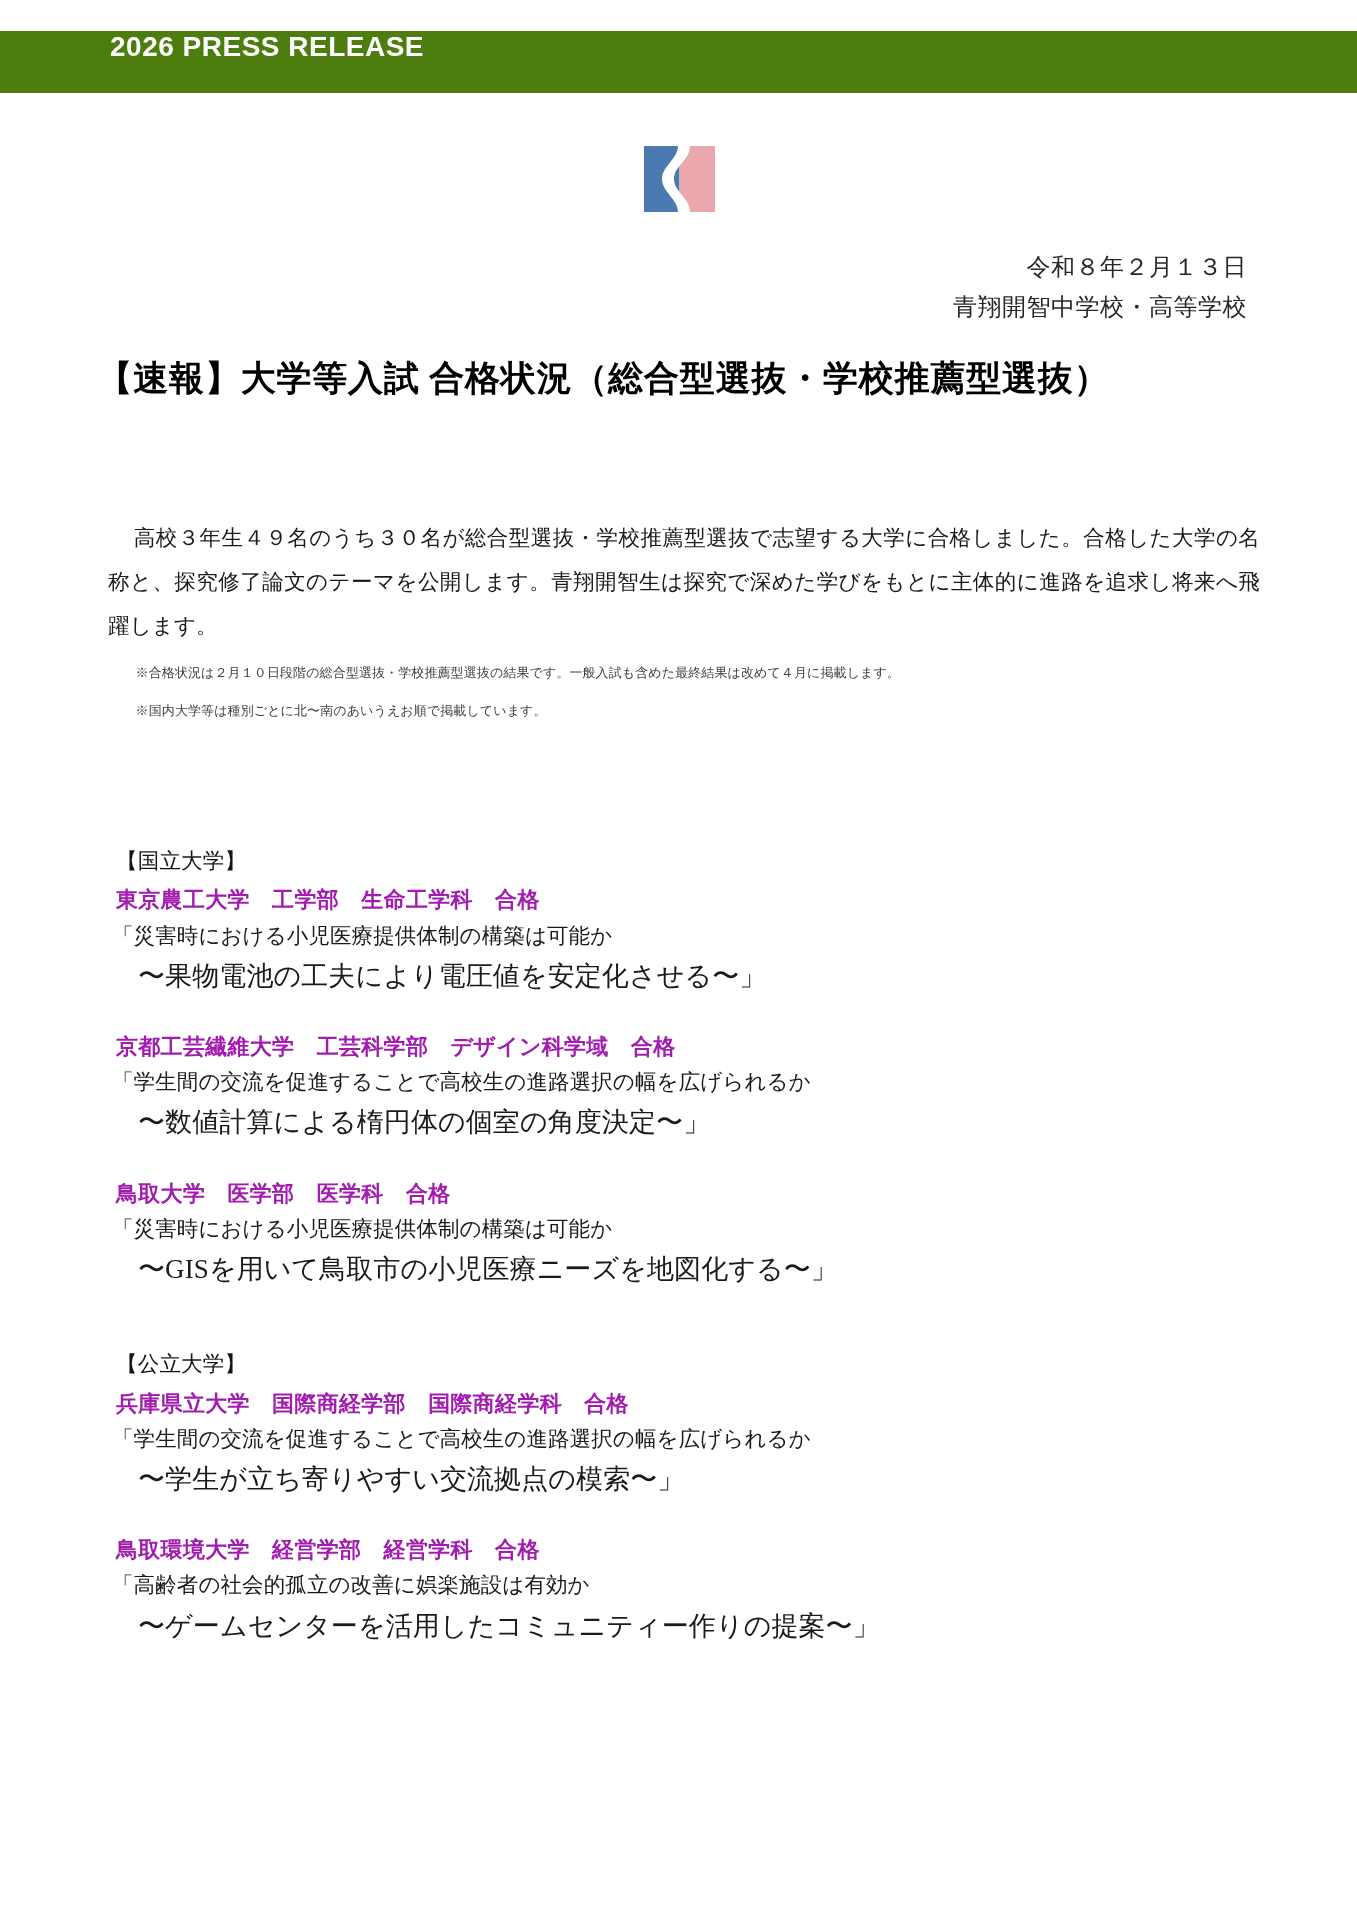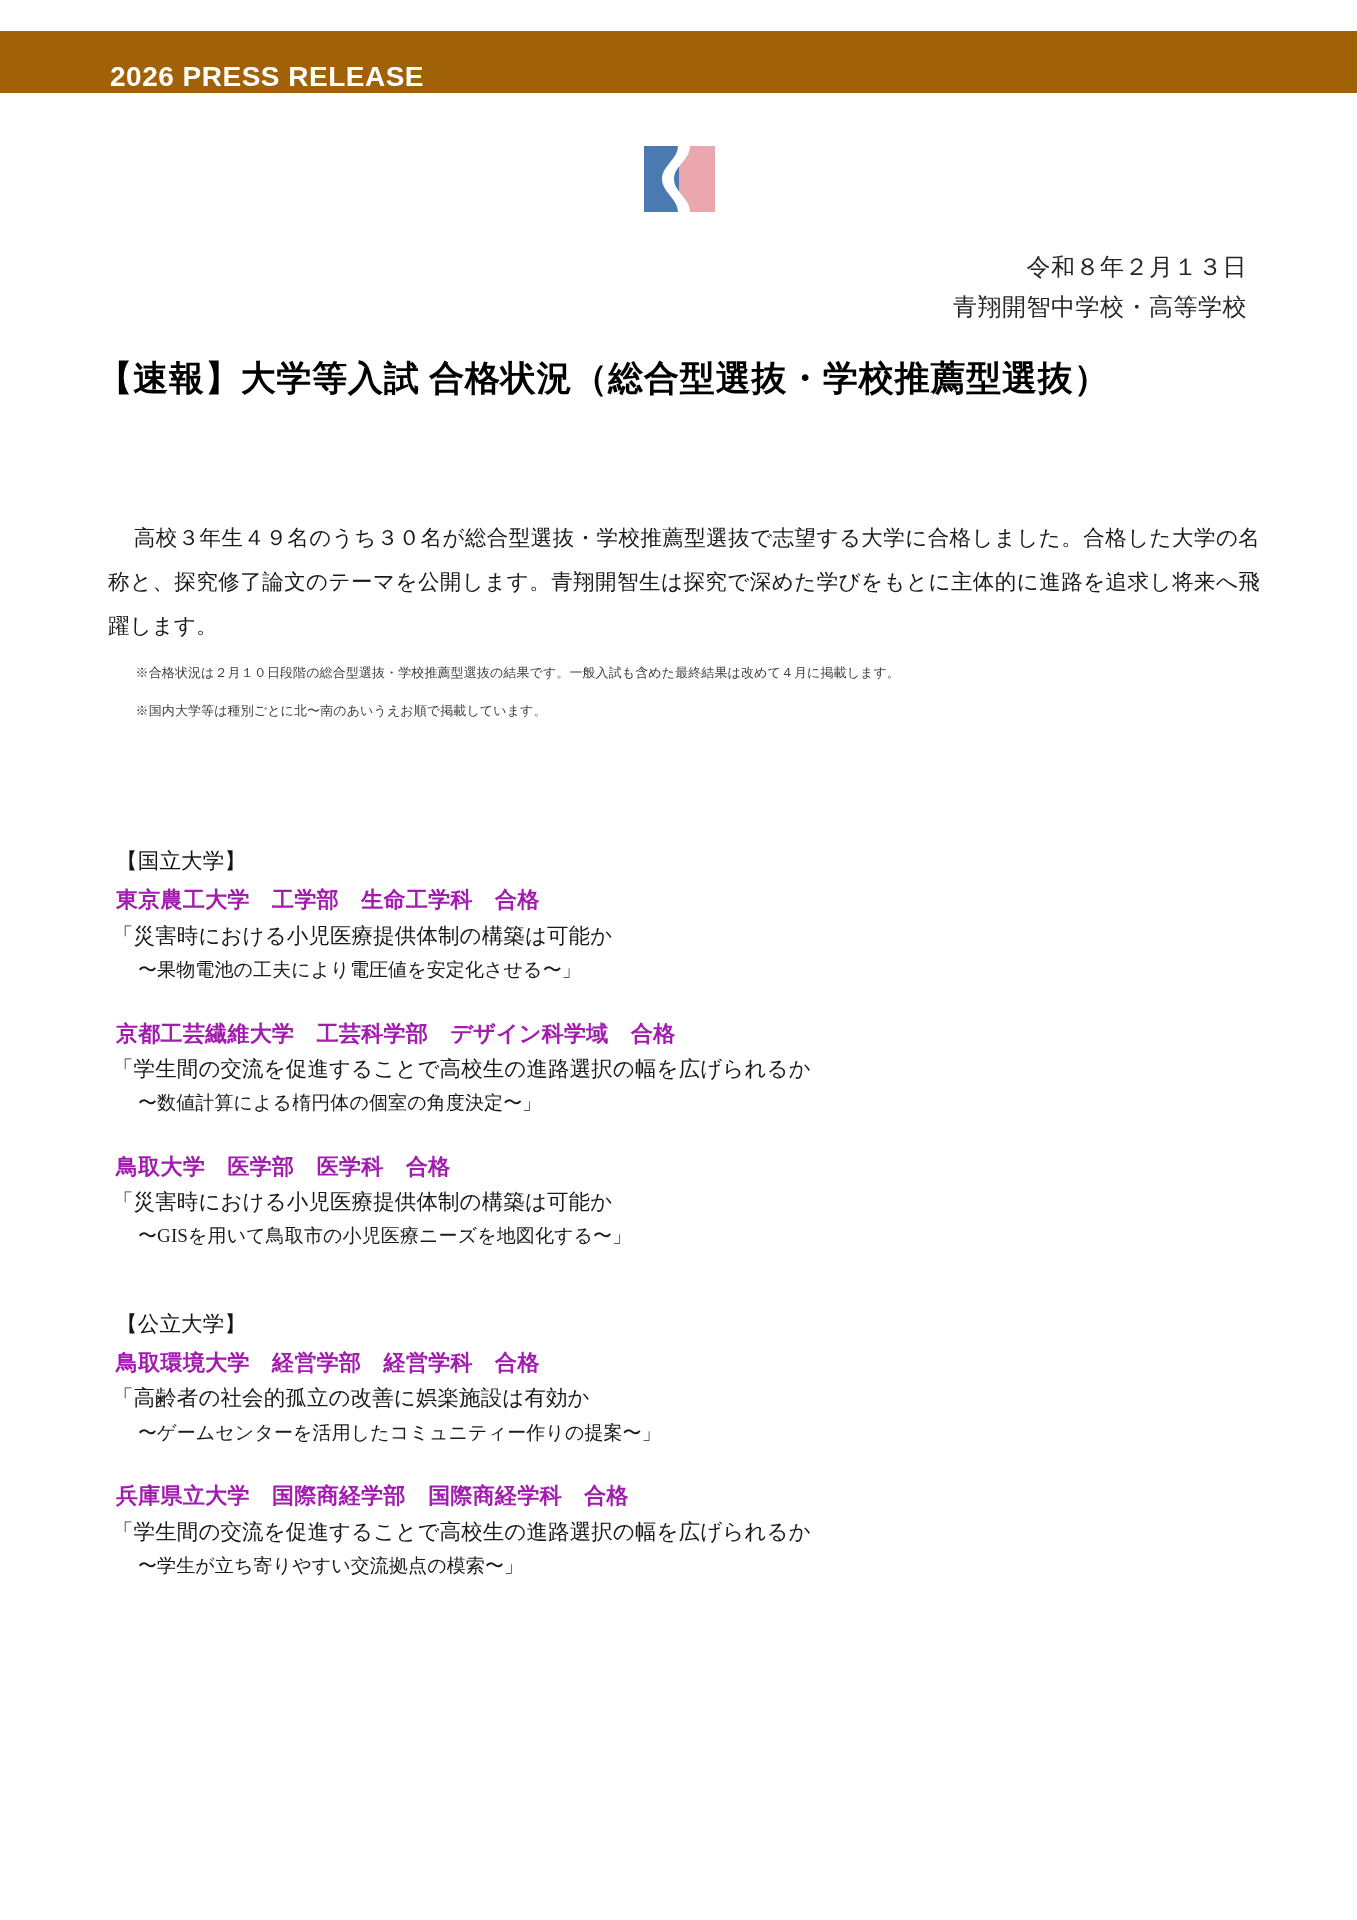--- a/index.html
+++ b/index.html
@@ -17,23 +17,23 @@
     overflow: hidden;
   }
 
   
   .banner {
     position: absolute;
     left: 0;
     top: 31px;
     width: 1357px;
     height: 62px;
-    background: #a16207;
+    background: #4d7c0f;
     display: flex;
-    align-items: flex-end;
+    align-items: flex-start;
   }
   .banner-title {
     margin-left: 110px;
     color: #ffffff;
     font-family: "Liberation Sans", "DejaVu Sans", sans-serif;
     font-weight: bold;
     font-size: 28px;
     letter-spacing: 0.5px;
   }
 
@@ -126,21 +126,21 @@
     white-space: pre;
   }
   .entry-theme-1 {
     font-size: 21.5px;
     line-height: 1.68;
     letter-spacing: 0.1px;
     color: #1a1a1a;
     margin-left: -4px;
   }
   .entry-theme-2 {
-    font-size: 19px;
+    font-size: 27px;
     line-height: 1.68;
     letter-spacing: 0.1px;
     color: #1a1a1a;
     margin-left: 22px;
   }
 </style>
 </head>
 <body>
 
 <div class="banner">
@@ -186,24 +186,24 @@
 
   <div class="entry">
     <div class="entry-name">鳥取大学　医学部　医学科　合格</div>
     <div class="entry-theme-1">「災害時における小児医療提供体制の構築は可能か</div>
     <div class="entry-theme-2">〜GISを用いて鳥取市の小児医療ニーズを地図化する〜」</div>
   </div>
 
   <div class="category spaced">【公立大学】</div>
 
   <div class="entry">
+    <div class="entry-name">兵庫県立大学　国際商経学部　国際商経学科　合格</div>
+    <div class="entry-theme-1">「学生間の交流を促進することで高校生の進路選択の幅を広げられるか</div>
+    <div class="entry-theme-2">〜学生が立ち寄りやすい交流拠点の模索〜」</div>
+  </div>
+
+  <div class="entry">
     <div class="entry-name">鳥取環境大学　経営学部　経営学科　合格</div>
     <div class="entry-theme-1">「高齢者の社会的孤立の改善に娯楽施設は有効か</div>
     <div class="entry-theme-2">〜ゲームセンターを活用したコミュニティー作りの提案〜」</div>
   </div>
 
-  <div class="entry">
-    <div class="entry-name">兵庫県立大学　国際商経学部　国際商経学科　合格</div>
-    <div class="entry-theme-1">「学生間の交流を促進することで高校生の進路選択の幅を広げられるか</div>
-    <div class="entry-theme-2">〜学生が立ち寄りやすい交流拠点の模索〜」</div>
-  </div>
-
 </div>
 
 </body></html>

